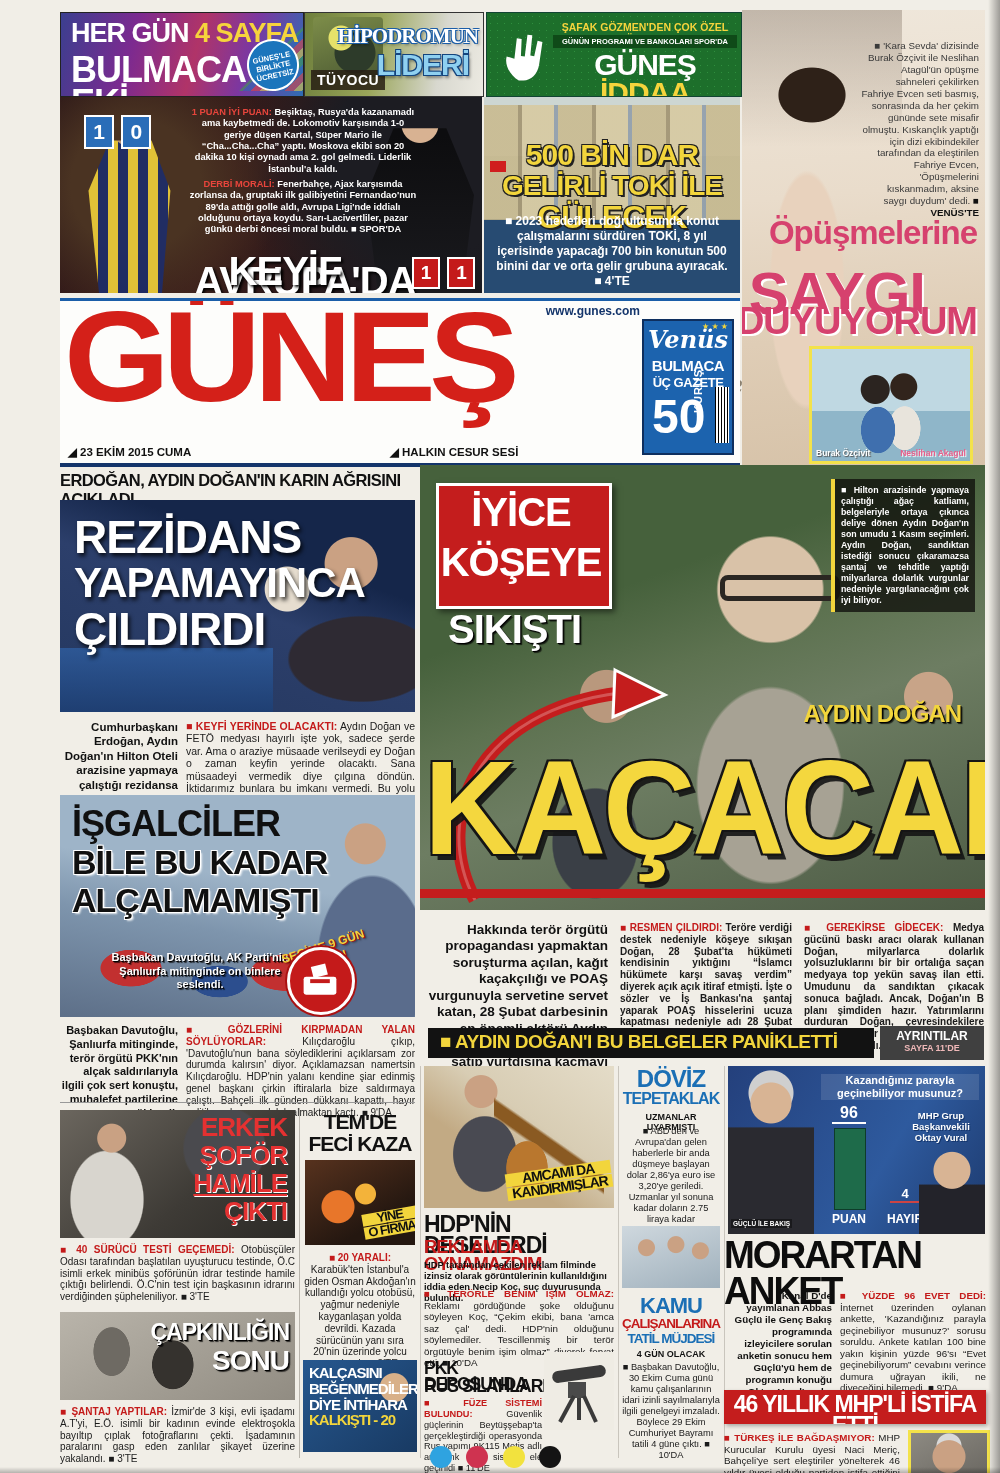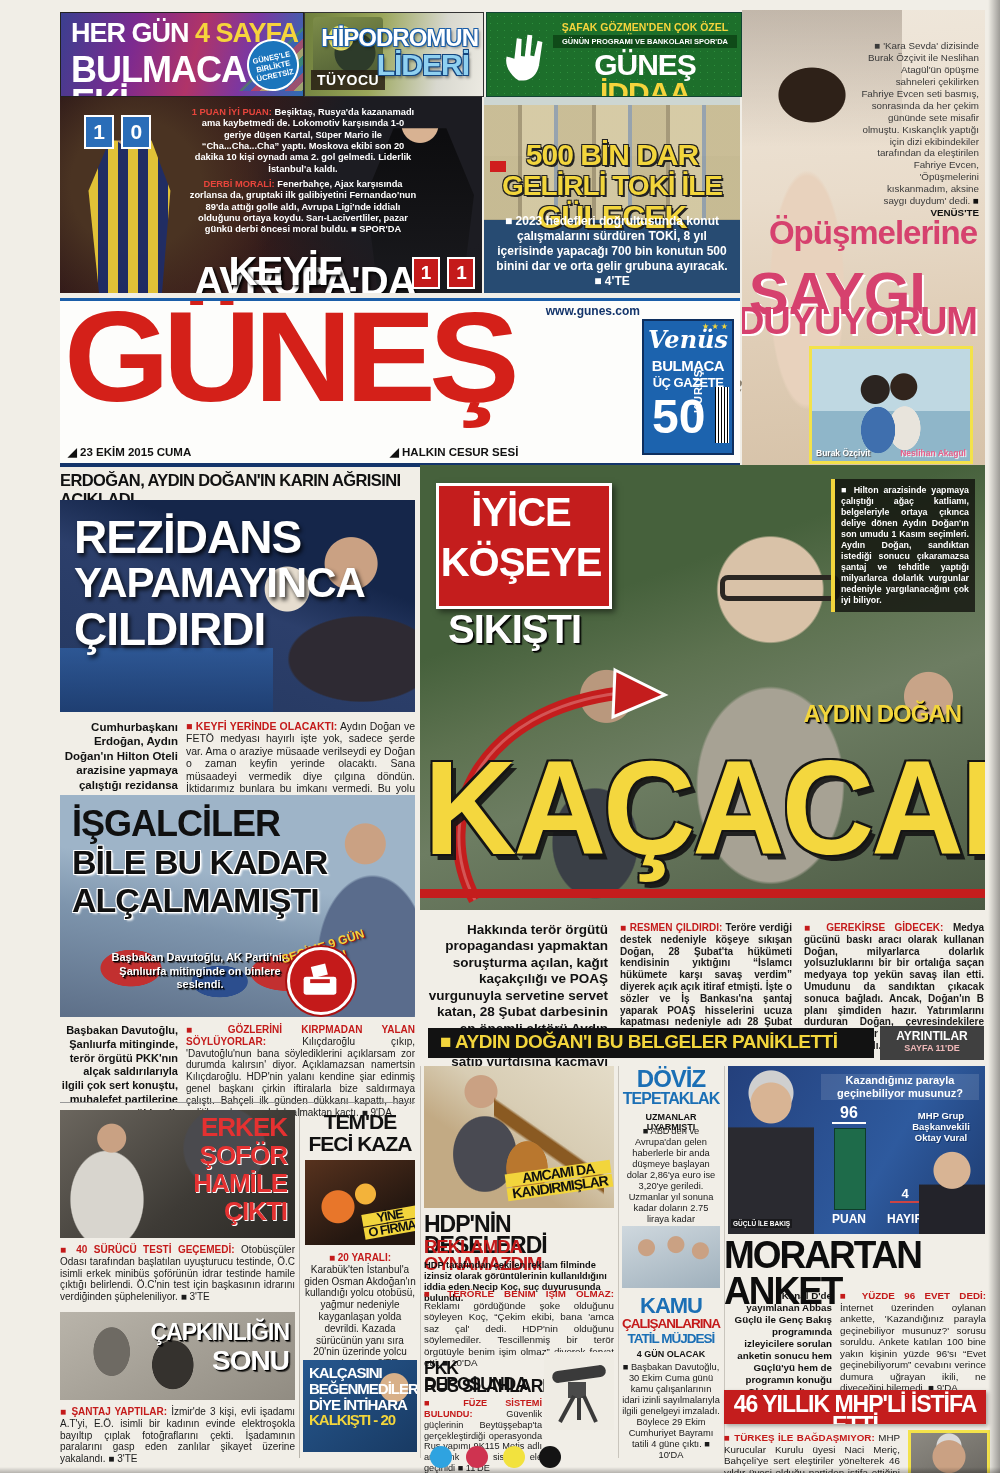--- a/index.html
+++ b/index.html
@@ -34,21 +34,21 @@
     <div class="abs" style="right:4px;top:26px;width:52px;height:52px;border-radius:50%;background:#1b75bc;border:2px solid #fff;color:#fff;text-align:center;font-weight:bold;font-size:7.5px;line-height:1.2;padding-top:12px;box-sizing:border-box;transform:rotate(-12deg);">
       <div>GÜNEŞ'LE</div>
       <div>BİRLİKTE</div>
       <div>ÜCRETSİZ</div>
     </div>
   </div>
 
   <div class="ph" style="left:304px;top:12px;width:178px;height:83px;background:linear-gradient(100deg,#6e7f3c,#9aa65a 40%,#d8d8cf 75%,#eceae2);border:1px solid #333;">
     <div class="abs" style="left:8px;top:4px;width:70px;height:60px;background:radial-gradient(circle at 40% 35%,#e6e26a 0 12px,transparent 13px),radial-gradient(circle at 60% 60%,#2d3b2a 0 20px,transparent 21px),linear-gradient(160deg,#7d8d49,#4c5a33);border-radius:4px;"></div>
     <div class="abs" style="left:6px;bottom:6px;background:rgba(40,30,20,.85);color:#fff;font-weight:bold;font-size:14px;padding:2px 6px;letter-spacing:.5px;">TÜYOCU</div>
-    <div class="abs hl" style="right:5px;top:14px;font-size:24px;color:#fff;text-shadow:1px 1px 0 #1b5ea8,-1px -1px 0 #1b5ea8,1px -1px 0 #1b5ea8,-1px 1px 0 #1b5ea8,2px 2px 3px rgba(0,0,0,.4);">HİPODROMUN</div>
+    <div class="abs hl" style="right:5px;top:14px;font-size:21px;color:#fff;text-shadow:1px 1px 0 #1b5ea8,-1px -1px 0 #1b5ea8,1px -1px 0 #1b5ea8,-1px 1px 0 #1b5ea8,2px 2px 3px rgba(0,0,0,.4);font-family:Liberation Serif, serif;">HİPODROMUN</div>
     <div class="abs hl" style="right:14px;top:38px;font-size:30px;color:#8fd0f0;text-shadow:1px 1px 0 #14457e,-1px -1px 0 #14457e,1px -1px 0 #14457e,-1px 1px 0 #14457e,2px 3px 3px rgba(0,0,0,.4);">LİDERİ</div>
   </div>
 
   <div class="ph dots-green" style="left:486px;top:12px;width:254px;height:83px;border:1px solid #143;">
     <span class="abs" style="left:10px;top:8px;width:58px;height:66px;">
       <svg viewBox="0 0 24 26" width="58" height="66">
           <path d="M9 24c-3.5-2-6-6.5-5-10l3.2 1 1-8.5 2 .3-.3 7 1.6.2L12.6 5l2 .2-.8 8.4 1.6.3 1.4-6.4 2 .5-1.4 9.6c-.6 3.8-3.4 6.4-6.4 6.4z" fill="#fff"></path>
         </svg>
     </span>
     <div class="abs" style="left:66px;top:8px;width:184px;color:#f6d43c;font-weight:bold;font-size:10.5px;text-align:center;">ŞAFAK GÖZMEN'DEN ÇOK ÖZEL TÜYOLAR</div>
@@ -198,21 +198,21 @@
   </div>
   <div class="ph" style="left:880px;top:1026px;width:104px;height:34px;background:#404040;text-align:center;color:#fff;">
     <div style="font-weight:bold;font-size:12px;margin-top:3px;">AYRINTILAR</div>
     <div style="font-weight:bold;font-size:9px;color:#f0b9b9;">SAYFA 11'DE</div>
   </div>
 
   <div class="hline" style="left:60px;top:1102px;width:355px;height:1px;background:#999;"></div>
   <div class="ph" style="left:60px;top:1110px;width:235px;height:128px;background:radial-gradient(circle at 70% 30%,#4a4a4e 0 40px,transparent 42px),radial-gradient(circle at 22% 22%,#c9a183 0 14px,transparent 15px),radial-gradient(ellipse 60px 80px at 20% 70%,#d8d5ce 0 60%,transparent 62%),linear-gradient(140deg,#6b665e,#3e3b36 60%,#2c2a26);">
     <div class="abs hl" style="right:8px;top:6px;font-size:26px;color:#e43131;">ERKEK</div>
     <div class="abs hl" style="right:8px;top:34px;font-size:26px;color:#e43131;text-shadow:1px 1px 0 #fff;">ŞOFÖR</div>
-    <div class="abs hl" style="right:8px;top:62px;font-size:26px;color:#e43131;text-shadow:1px 1px 0 #fff;">HAMİLE</div>
+    <div class="abs hl" style="right:8px;top:62px;font-size:26px;color:#e43131;text-shadow:1px 1px 0 #fff;text-decoration:underline;">HAMİLE</div>
     <div class="abs hl" style="right:8px;top:90px;font-size:26px;color:#e43131;text-shadow:1px 1px 0 #fff;">ÇIKTI</div>
   </div>
   <p class="body abs jt" style="left:60px;top:1244px;width:235px;font-size:10px;">
     <b class="lbl red">■ 40 SÜRÜCÜ TESTİ GEÇEMEDİ:</b>
     <span>Otobüsçüler Odası tarafından başlatılan uyuşturucu testinde, Ö.C isimli erkek minibüs şoförünün idrar testinde hamile çıktığı belirlendi. Ö.C'nin test için başkasının idrarını verdiğinden şüpheleniliyor. ■ 3'TE</span>
   </p>
 
   <div class="ph" style="left:60px;top:1312px;width:235px;height:88px;background:radial-gradient(ellipse 30px 40px at 22% 45%,#6e6a63 0 60%,transparent 62%),radial-gradient(ellipse 34px 40px at 48% 60%,#35322e 0 60%,transparent 62%),linear-gradient(150deg,#b9b4aa,#918c82);">
     <div class="abs hl kshadow" style="right:6px;top:10px;font-size:23px;color:#fff;">ÇAPKINLIĞIN</div>
     <div class="abs hl kshadow" style="right:6px;top:36px;font-size:28px;color:#fff;">SONU</div>

